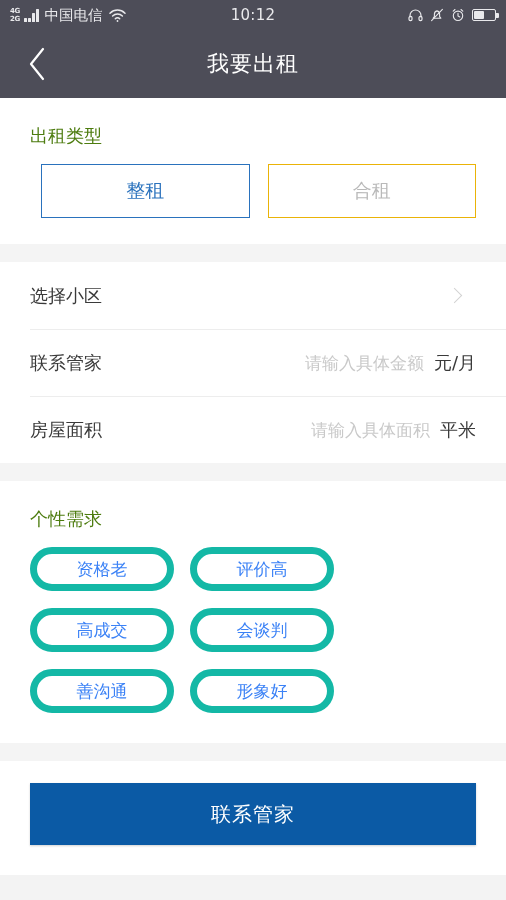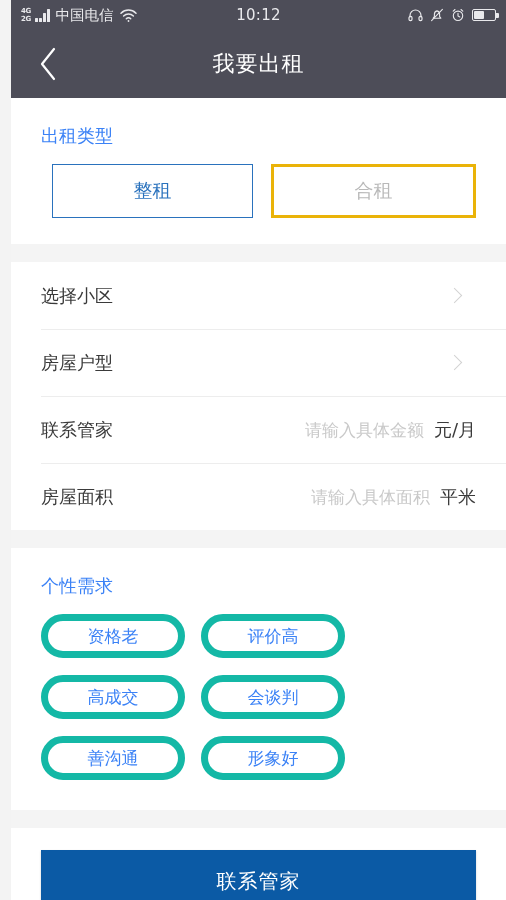--- a/index.html
+++ b/index.html
@@ -2,21 +2,21 @@
 <html><head>
 <meta charset="utf-8">
 <style>
   * { margin:0; padding:0; box-sizing:border-box; }
   html, body {
     width:506px; height:900px;
     background:#f3f3f3;
     font-family:"DejaVu Sans","Liberation Sans",sans-serif;
     overflow:hidden;
   }
-  .screen { width:506px; height:644px; position:relative; background:#f3f3f3;padding-left:11px; }
+  .screen { width:506px; height:644px; position:relative; background:#f3f3f3; }
 
   
   .statusbar {
     height:30px; background:#4d4d58; color:#e9e9ec;
     display:flex; align-items:center; padding:0 10px;
     font-size:14px; position:relative;
   }
   .sb-left { display:flex; align-items:center; gap:4px; }
   .net-gen { display:flex; flex-direction:column; justify-content:center;
     font-size:7px; line-height:8px; letter-spacing:-0.3px; font-weight:bold; }
@@ -39,28 +39,28 @@
     display:flex; align-items:center; }
   .back-btn { position:absolute; left:12px; top:0; bottom:0; width:50px;
     display:flex; align-items:center; justify-content:center; cursor:pointer; }
   .title { width:100%; text-align:center; color:#ffffff;
     font-size:22px; letter-spacing:1px; }
 
   
   .gap { height:18px; background:#f4f4f4; }
   .card { background:#ffffff; }
 
-  .section-label { font-size:18px; color:#3b82f6; padding:26px 30px 0 30px; }
+  .section-label { font-size:18px; color:#4d7c0f; padding:26px 30px 0 30px; }
 
   
   .tabrow { display:flex; gap:18px; padding:16px 30px 26px 30px; }
   .tab { flex:1; height:54px; display:flex; align-items:center; justify-content:center;
     font-size:19px; background:#fff; cursor:pointer; }
   .tab.selected { border:1.5px solid #2a72bd; color:#2a72bd;margin-left:11px; }
-  .tab.unselected { border:3px solid #eab308; color:#b9b9b9; }
+  .tab.unselected { border:1px solid #eab308; color:#b9b9b9; }
 
   
   .row { height:67px; display:flex; align-items:center; padding:0 30px;
     position:relative; cursor:pointer; }
   .row + .row:before { content:""; position:absolute; left:30px; right:0; top:0;
     height:1px; background:#ededed; }
   .row-label { font-size:18px; color:#3a3a3a; white-space:nowrap; }
   .chev { margin-left:auto; width:11px; height:11px;
     border-right:1.6px solid #d2d2d2; border-top:1.6px solid #d2d2d2;
     transform:rotate(45deg); margin-right:16px; }
@@ -161,24 +161,20 @@
 
   <div class="gap"></div>
 
   <div class="card">
 
     <div class="row">
       <span class="row-label">选择小区</span>
       <span class="chev"></span>
     </div>
 
-    <div class="row">
-      <span class="row-label">房屋户型</span>
-      <span class="chev"></span>
-    </div>
 
     <div class="row">
       <span class="row-label">联系管家</span>
       <input class="row-input" type="text" placeholder="请输入具体金额" style="">
       <span class="unit">元/月</span>
     </div>
 
     <div class="row">
       <span class="row-label">房屋面积</span>
       <input class="row-input" type="text" placeholder="请输入具体面积" style="">

